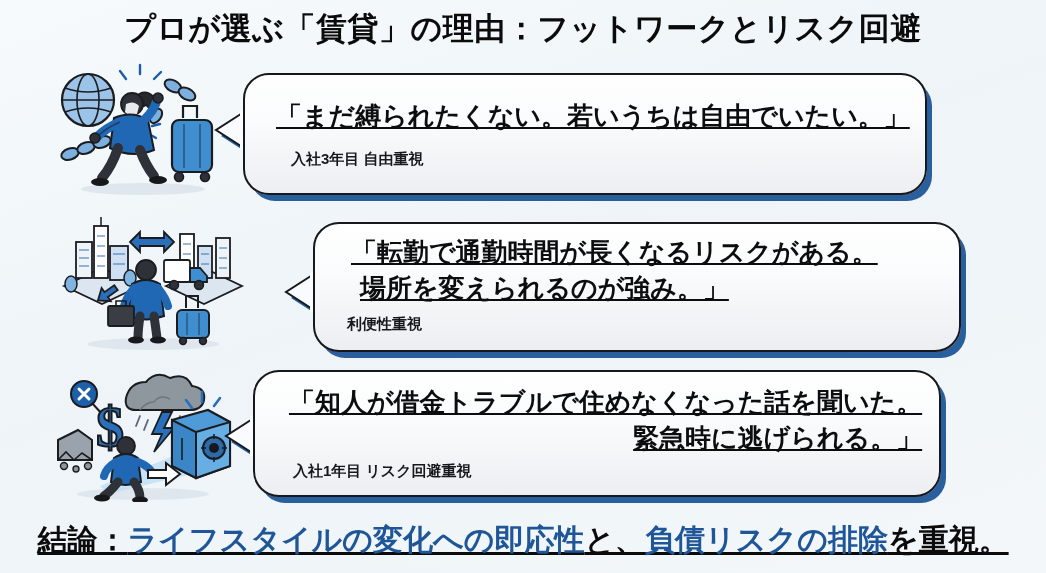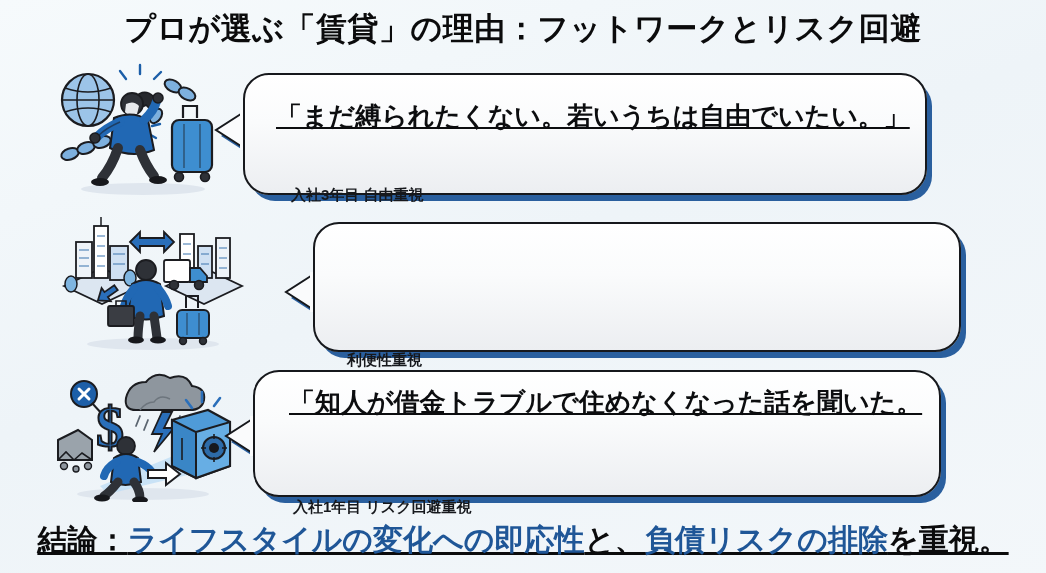--- a/index.html
+++ b/index.html
@@ -92,21 +92,20 @@
     line-height: 36px;
     letter-spacing: 0px;
     white-space: nowrap;
   }
   .caption {
     position: absolute;
     font-size: 15px;
     font-weight: bold;
     color: #16181c;
     white-space: nowrap;
-    margin-top: 36px;
   }
 
   #quote-1   { left: 276px; top: 36px; }
   #caption-1 { left: 291px; top: 88px; }
 
   #quote-2   { left: 351px; top: 22px; }
   #caption-2 { left: 347px; top: 103px; }
 
   #quote-3   { left: 289px; top: 22px; text-align: right; }
   #caption-3 { left: 293px; top: 100px; }
@@ -298,20 +297,24 @@
     <div class="tail" id="tail-2">
       <svg viewBox="0 0 34 44" xmlns="http://www.w3.org/2000/svg">
         <path d="M32 4 L4 22 L32 40 Z" fill="#2a5f9e" transform="translate(5,6)"></path>
         <path d="M32 4 L4 22 L32 40 Z" fill="#fafbfc" stroke="#16181c" stroke-width="2"></path>
         <rect x="28" y="2" width="8" height="40" fill="#fafbfc"></rect>
       </svg>
     </div>
 
     <div class="bubble" id="bubble-2"></div>
 
+    <div class="quote" id="quote-2">
+      <span class="quote-line">「転勤で通勤時間が長くなるリスクがある。</span>
+      <span class="quote-line indent">場所を変えられるのが強み。」</span>
+    </div>
     <div class="caption" id="caption-2">利便性重視</div>
   </div>
 
   <div class="row" id="row-3">
 
     <div class="illus" id="illus-3">
       <svg viewBox="0 0 190 140" xmlns="http://www.w3.org/2000/svg">
         <ellipse cx="95" cy="132" rx="66" ry="6" fill="#dfe6ee"></ellipse>
 
         <path d="M52 124 L130 92 L152 110 L60 132 Z" fill="#bcdcf5" opacity=".75"></path>
@@ -394,19 +397,20 @@
         <path d="M32 4 L4 22 L32 40 Z" fill="#2a5f9e" transform="translate(5,6)"></path>
         <path d="M32 4 L4 22 L32 40 Z" fill="#fafbfc" stroke="#16181c" stroke-width="2"></path>
         <rect x="28" y="2" width="8" height="40" fill="#fafbfc"></rect>
       </svg>
     </div>
 
     <div class="bubble" id="bubble-3"></div>
 
     <div class="quote" id="quote-3">
       <span class="quote-line">「知人が借金トラブルで住めなくなった話を聞いた。</span>
+      <span class="quote-line indent">緊急時に逃げられる。」</span>
     </div>
     <div class="caption" id="caption-3">入社1年目 リスク回避重視</div>
   </div>
 
   <div id="conclusion"><span>結論：</span><span class="hl">ライフスタイルの変化への即応性</span><span>と、</span><span class="hl">負債リスクの排除</span><span>を重視。</span></div>
 
 </div>
 
 </body></html>

